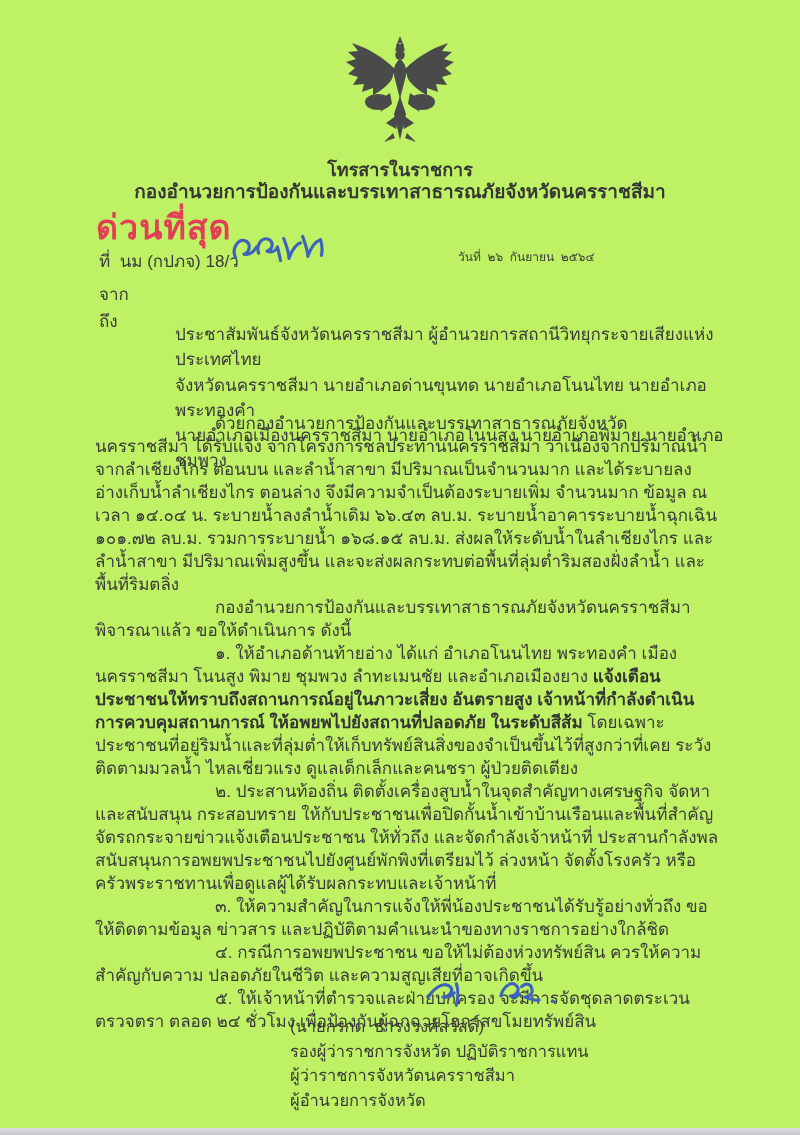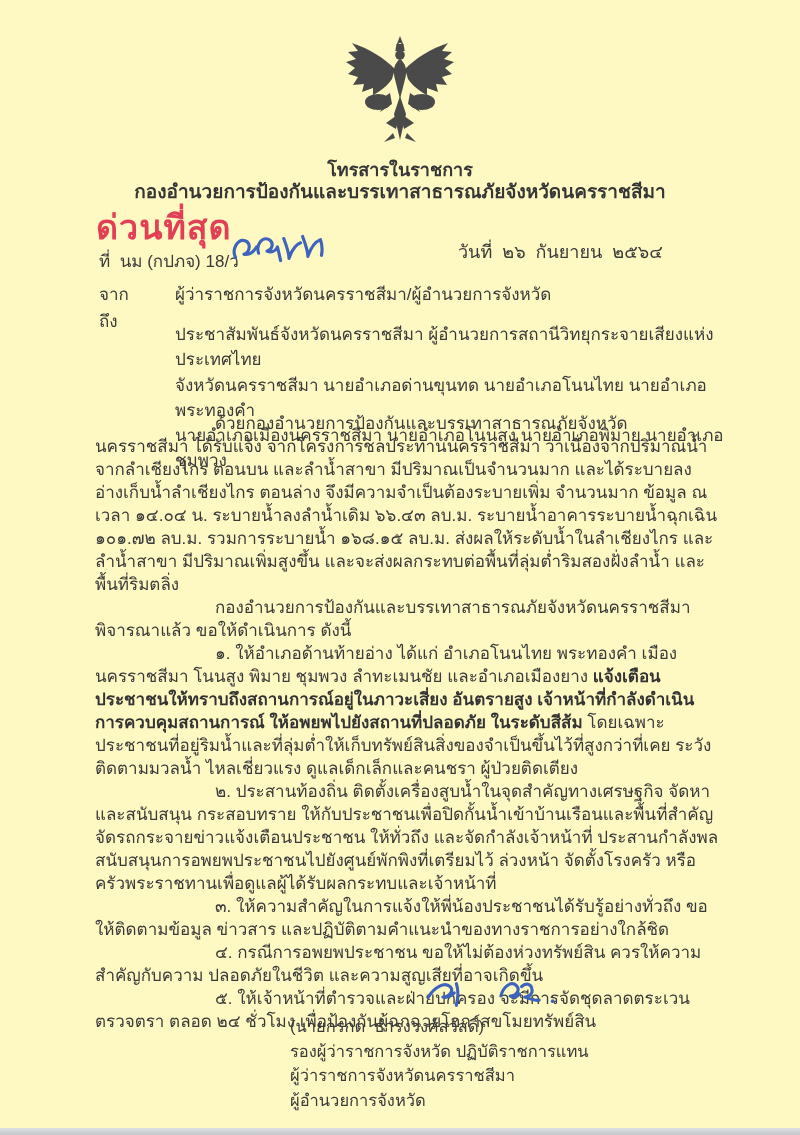--- a/index.html
+++ b/index.html
@@ -1,32 +1,32 @@
 <!DOCTYPE html>
 <html lang="th"><head>
 <meta charset="utf-8">
 <style>
   * { margin:0; padding:0; box-sizing:border-box; }
   html,body { background:#e9e9e9; }
   body { font-family:"Liberation Sans", sans-serif; }
   .page {
     position:relative; width:800px; height:1135px; margin:0 auto;
-    background:#fef9c3; color:#3a3a3a; overflow:hidden;
+    background:#bef264; color:#3a3a3a; overflow:hidden;
   }
   .emblem { position:absolute; left:340px; top:34px; width:120px; height:116px; }
   .hdr { position:absolute; left:0; width:800px; text-align:center; font-weight:bold; color:#363636; }
   .hdr1 { top:155px; font-size:18px; }
   .hdr2 { top:176px; font-size:19px; }
   .stamp {
     position:absolute; left:96px; top:200px; font-size:34px; font-weight:bold;
     color:#e23e56; letter-spacing:1px;
   }
   .ref-label { position:absolute; left:99px; top:247px; font-size:17px; white-space:pre; }
   .hand-number { position:absolute; left:228px; top:226px; width:100px; height:44px; }
-  .date { position:absolute; left:458px; top:237px; font-size:18px; white-space:pre; }
+  .date { position:absolute; left:458px; top:247px; font-size:12px; white-space:pre; }
   .row-label { position:absolute; left:99px; font-size:17px; }
   .from-label { top:280px; }
   .from-value { position:absolute; left:175px; top:280px; font-size:17px; }
   .to-label { top:307px; }
   .to-lines { position:absolute; left:175px; top:322px; width:560px; font-size:17px; line-height:25.3px; }
   .body-block {
     position:absolute; left:95px; top:412px; width:624px;
     font-size:17px; line-height:23px; color:#3a3a3a;
   }
   .body-block p { text-indent:120px; margin:0; }
@@ -82,21 +82,20 @@
         <path d="M7 30c-4-8 2-18 9-16 6 2 5 11-1 13 5 1 9-2 12-7"></path>
         <path d="M29 26c-3-9 4-16 10-13 5 3 3 10-2 11 4 2 8 0 10-4l3 13"></path>
         <path d="M53 12c3 8 5 14 5 19 3-9 6-13 11-15"></path>
         <path d="M71 10c3 8 5 14 5 19 3-9 7-14 12-16 2 6 2 10 1 15"></path>
       </g>
     </svg>
   </div>
   <span class="date">วันที่  ๒๖  กันยายน  ๒๕๖๔</span>
 
   <span class="row-label from-label">จาก</span>
-  <span class="from-value">ผู้ว่าราชการจังหวัดนครราชสีมา/ผู้อำนวยการจังหวัด</span>
 
   <span class="row-label to-label">ถึง</span>
   <div class="to-lines">
     <div>ประชาสัมพันธ์จังหวัดนครราชสีมา ผู้อำนวยการสถานีวิทยุกระจายเสียงแห่งประเทศไทย</div>
     <div>จังหวัดนครราชสีมา นายอำเภอด่านขุนทด นายอำเภอโนนไทย นายอำเภอพระทองคำ</div>
     <div>นายอำเภอเมืองนครราชสีมา นายอำเภอโนนสูง นายอำเภอพิมาย นายอำเภอชุมพวง</div>
   </div>
 
   <div class="body-block">
     <p>ด้วยกองอำนวยการป้องกันและบรรเทาสาธารณภัยจังหวัดนครราชสีมา ได้รับแจ้ง จากโครงการชลประทานนครราชสีมา ว่าเนื่องจากปริมาณน้ำจากลำเชียงไกร ตอนบน และลำน้ำสาขา มีปริมาณเป็นจำนวนมาก และได้ระบายลง อ่างเก็บน้ำลำเชียงไกร ตอนล่าง จึงมีความจำเป็นต้องระบายเพิ่ม จำนวนมาก ข้อมูล ณ เวลา ๑๔.๐๔ น. ระบายน้ำลงลำน้ำเดิม ๖๖.๔๓ ลบ.ม. ระบายน้ำอาคารระบายน้ำฉุกเฉิน ๑๐๑.๗๒ ลบ.ม. รวมการระบายน้ำ ๑๖๘.๑๕ ลบ.ม. ส่งผลให้ระดับน้ำในลำเชียงไกร และลำน้ำสาขา มีปริมาณเพิ่มสูงขึ้น และจะส่งผลกระทบต่อพื้นที่ลุ่มต่ำริมสองฝั่งลำน้ำ และพื้นที่ริมตลิ่ง</p>

